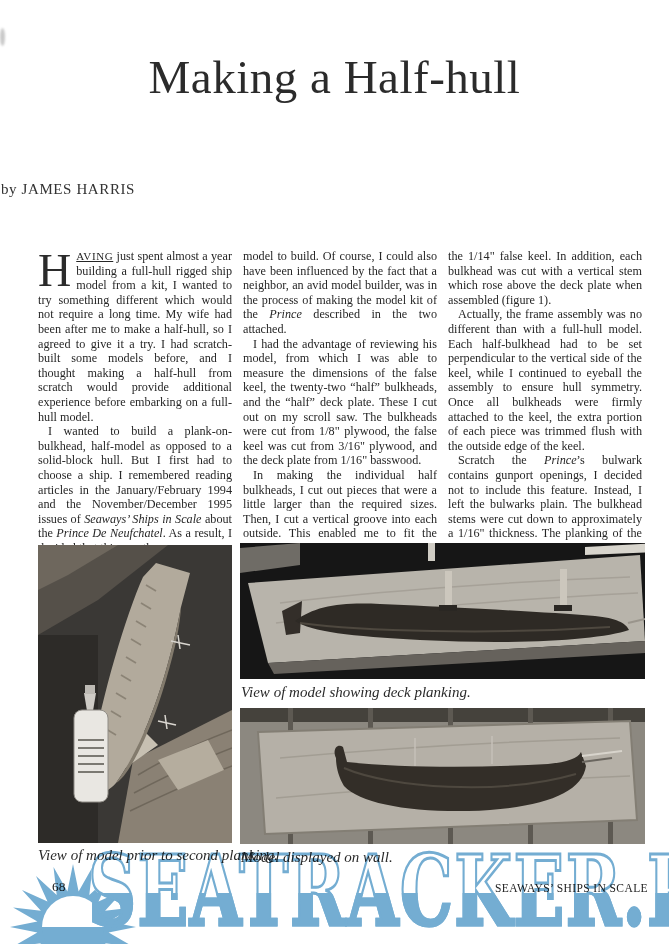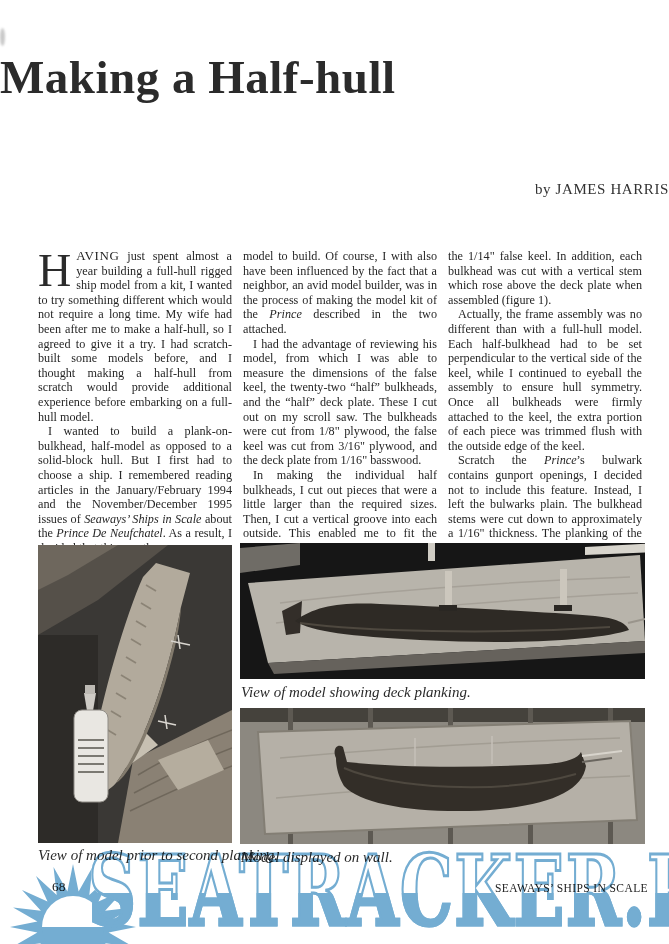--- a/index.html
+++ b/index.html
@@ -12,43 +12,43 @@
     overflow: hidden;
     font-family: "Liberation Serif", "DejaVu Serif", serif;
     color: #1f1f1f;
   }
   .smudge {
     position:absolute; left:0; top:28px; width:5px; height:18px;
     background:#c9c9c9; border-radius:50%; filter:blur(1.2px);
   }
   .title {
     position:absolute; top:50px; left:0; right:0;
-    text-align:left; font-size:47px; line-height:54px;
-    font-weight:700; color:#2b2b2b; letter-spacing:0.5px;
+    text-align:center; font-size:47px; line-height:54px;
+    font-weight:400; color:#2b2b2b; letter-spacing:0.5px;
   }
   .title span { display:block; }
   .byline {
     position:absolute; top:181px; left:1px; right:0;
-    text-align:right; font-size:15px; letter-spacing:0.6px; color:#333;
+    text-align:left; font-size:15px; letter-spacing:0.6px; color:#333;
   }
   .columns {
     position:absolute; left:38px; top:249px; width:604px;
     display:flex; gap:11px;
   }
   .col {
     width:194px; font-size:12.2px; line-height:14.6px;
     text-align:justify; color:#262626;
   }
   .p { margin:0; }
   .p.indent { text-indent:10px; }
   .dropcap {
     float:left; font-size:46px; line-height:37px;
     padding:3px 5px 0 0; color:#2b2b2b;
   }
-  .sc { font-size:13px; letter-spacing:0.6px; }
+  .sc { font-size:11px; letter-spacing:0.6px;text-decoration:underline; }
   .ital { font-style:italic;margin-top:9px; }
 
   .photo { position:absolute; background:#222; }
   .photo svg { display:block; }
   .photo-left  { left:38px;  top:545px; width:194px; height:298px; }
   .photo-tr    { left:240px; top:543px; width:405px; height:136px; }
   .photo-br    { left:240px; top:708px; width:405px; height:136px; }
 
   .caption {
     position:absolute; font-style:italic; font-size:15px; color:#2a2a2a;
@@ -93,21 +93,21 @@
   </h1>
 
   <div class="byline">by JAMES HARRIS</div>
 
   <div class="columns">
     <div class="col">
       <p class="p"><span class="dropcap">H</span><span class="sc">AVING</span><span> just spent almost a year building a full-hull rigged ship model from a kit, I wanted to try something different which would not require a long time. My wife had been after me to make a half-hull, so I agreed to give it a try. I had scratch-built some models before, and I thought making a half-hull from scratch would provide additional experience before embarking on a full-hull model.</span></p>
       <p class="p indent"><span>I wanted to build a plank-on-bulkhead, half-model as opposed to a solid-block hull. But I first had to choose a ship. I remembered reading articles in the January/February 1994 and the November/December 1995 issues of </span><span class="ital">Seaways’ Ships in Scale</span><span> about the </span><span class="ital">Prince De Neufchatel</span><span>. As a result, I decided that this was the</span></p>
     </div>
     <div class="col">
-      <p class="p"><span>model to build. Of course, I with also have been influenced by the fact that a neighbor, an avid model builder, was in the process of making the model kit of the </span><span class="ital">Prince</span><span> described in the two attached.</span></p>
+      <p class="p"><span>model to build. Of course, I could also have been influenced by the fact that a neighbor, an avid model builder, was in the process of making the model kit of the </span><span class="ital">Prince</span><span> described in the two attached.</span></p>
       <p class="p indent">I had the advantage of reviewing his model, from which I was able to measure the dimensions of the false keel, the twenty-two “half” bulkheads, and the “half” deck plate. These I cut out on my scroll saw. The bulkheads were cut from 1/8" plywood, the false keel was cut from 3/16" plywood, and the deck plate from 1/16" basswood.</p>
       <p class="p indent">In making the individual half bulkheads, I cut out pieces that were a little larger than the required sizes. Then, I cut a vertical groove into each outside. This enabled me to fit the bulkheads over</p>
     </div>
     <div class="col">
       <p class="p">the 1/14" false keel. In addition, each bulkhead was cut with a vertical stem which rose above the deck plate when assembled (figure 1).</p>
       <p class="p indent">Actually, the frame assembly was no different than with a full-hull model. Each half-bulkhead had to be set perpendicular to the vertical side of the keel, while I continued to eyeball the assembly to ensure hull symmetry. Once all bulkheads were firmly attached to the keel, the extra portion of each piece was trimmed flush with the outside edge of the keel.</p>
       <p class="p indent"><span>Scratch the </span><span class="ital">Prince</span><span>’s bulwark contains gunport openings, I decided not to include this feature. Instead, I left the bulwarks plain. The bulkhead stems were cut down to approximately a 1/16" thickness. The planking of the outer and inner</span></p>
     </div>
   </div>
 

